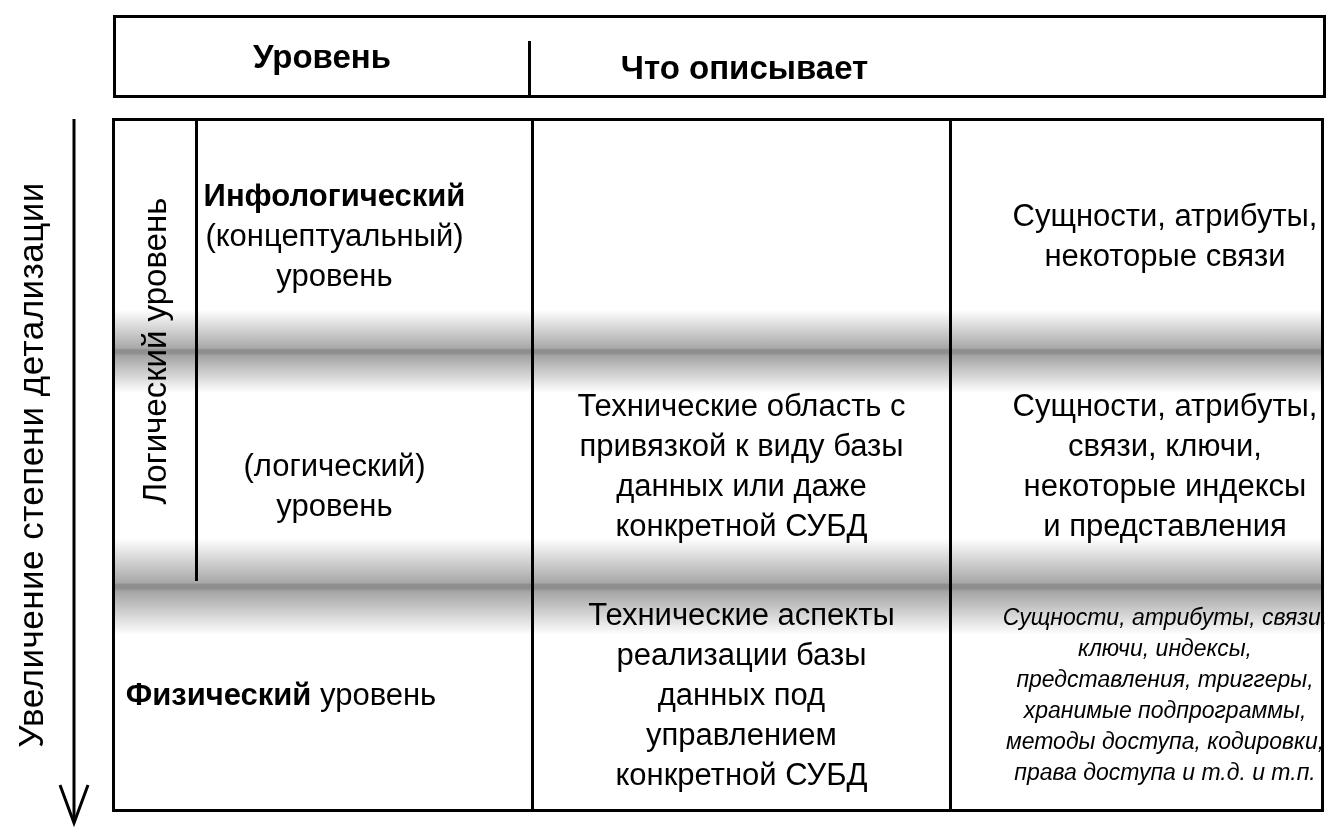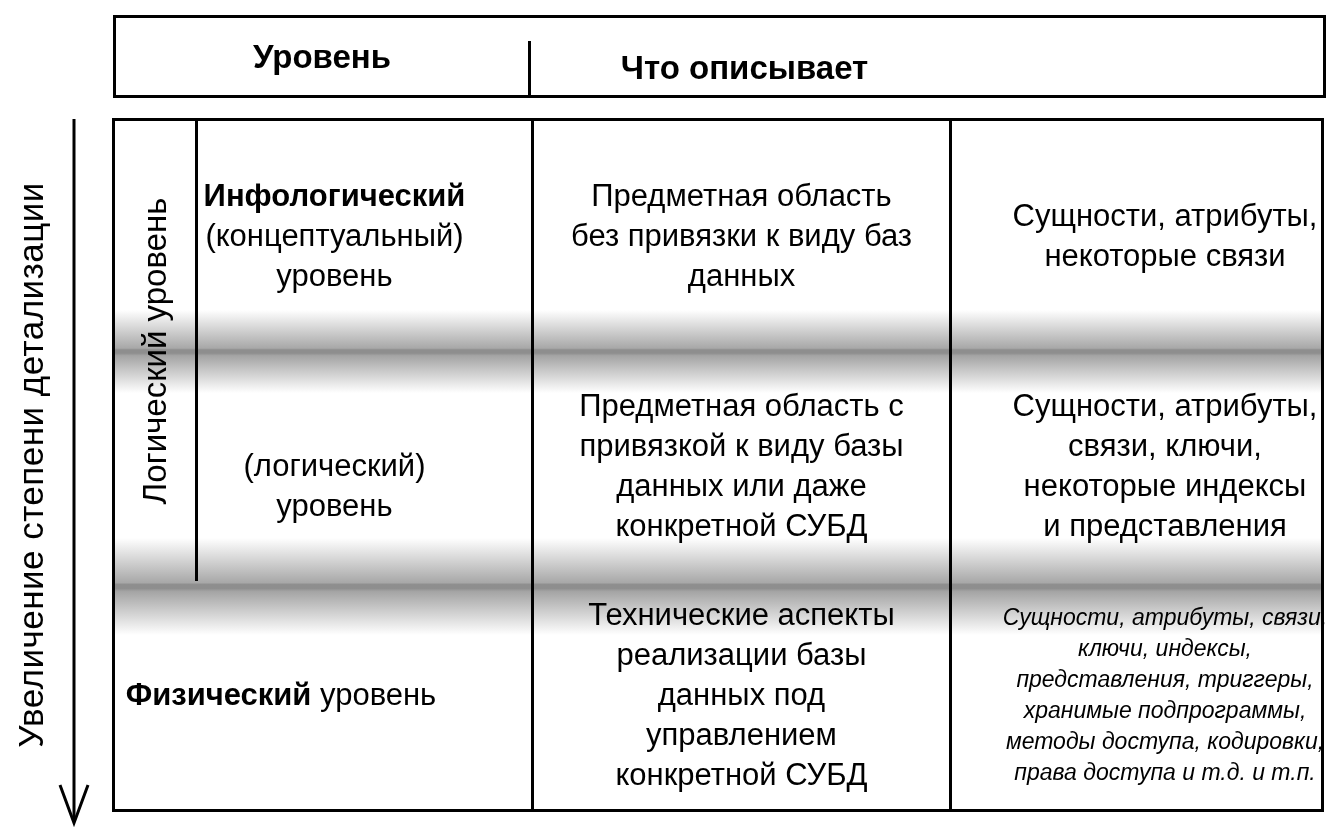--- a/index.html
+++ b/index.html
@@ -129,30 +129,27 @@
       <div class="vline vline-b"></div>
       <div class="vline vline-label"></div>
 
       <div class="logical-col">
         <span class="rot">Логический уровень</span>
       </div>
 
       <div class="cell r1 c1"><span><span class="b">Инфологический</span><span>
 (концептуальный)
 уровень</span></span></div>
-      <div class="cell r1 c2">Предметная область
-без привязки к виду баз
-данных</div>
       <div class="cell r1 c3">Сущности, атрибуты,
 некоторые связи</div>
 
       <div class="cell r2 c1"><span><span>
 (логический)
 уровень</span></span></div>
-      <div class="cell r2 c2">Предметная область с
+      <div class="cell r2 c2">Технические область с
 привязкой к виду базы
 данных или даже
 конкретной СУБД</div>
       <div class="cell r2 c3">Сущности, атрибуты,
 связи, ключи,
 некоторые индексы
 и представления</div>
 
       <div class="cell r3 c1-full"><span><span class="b">Физический</span><span> уровень</span></span></div>
       <div class="cell r3 c2">Технические аспекты

